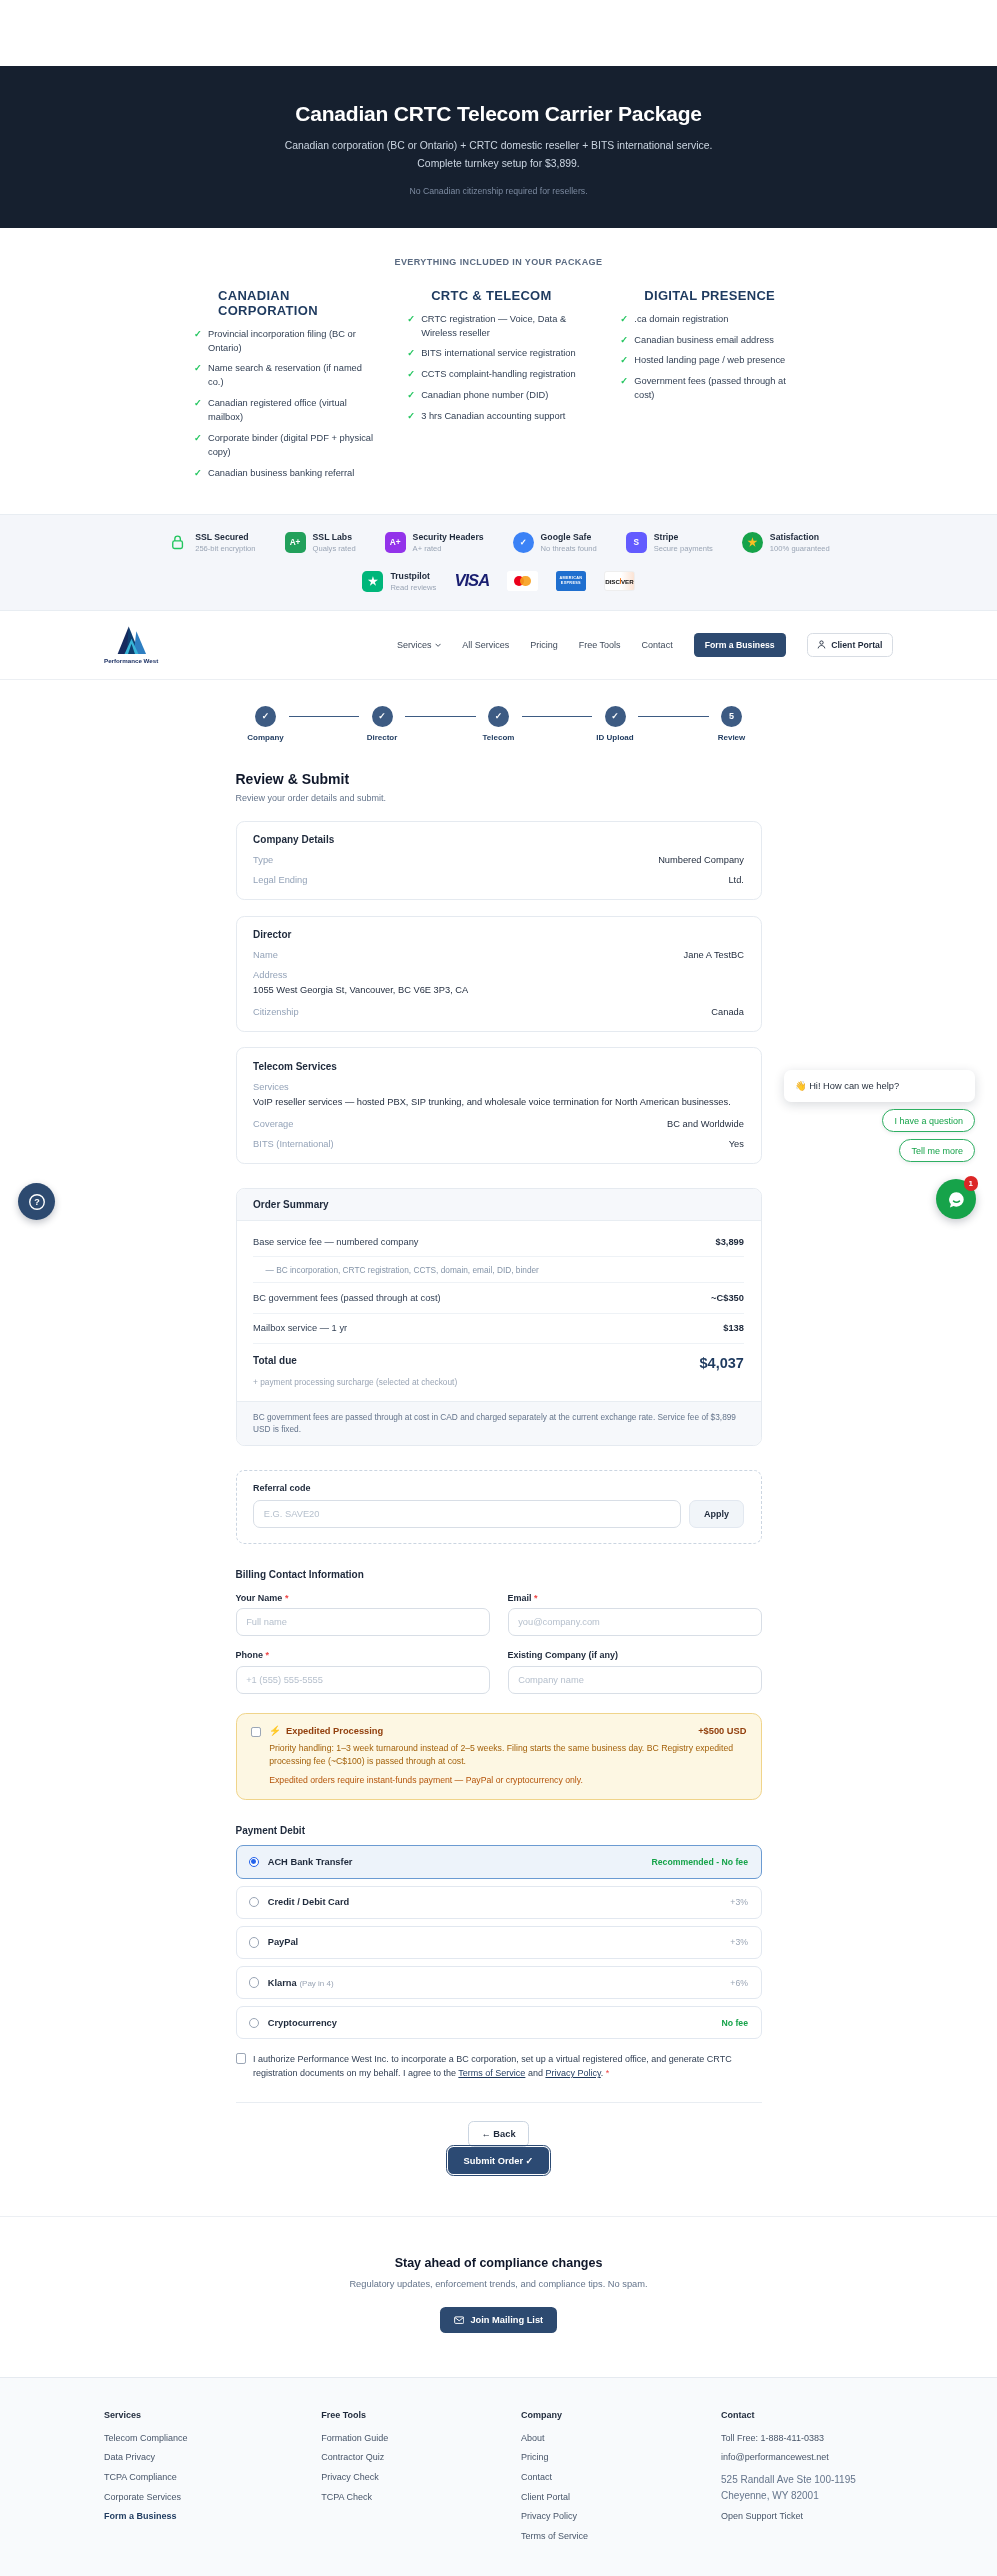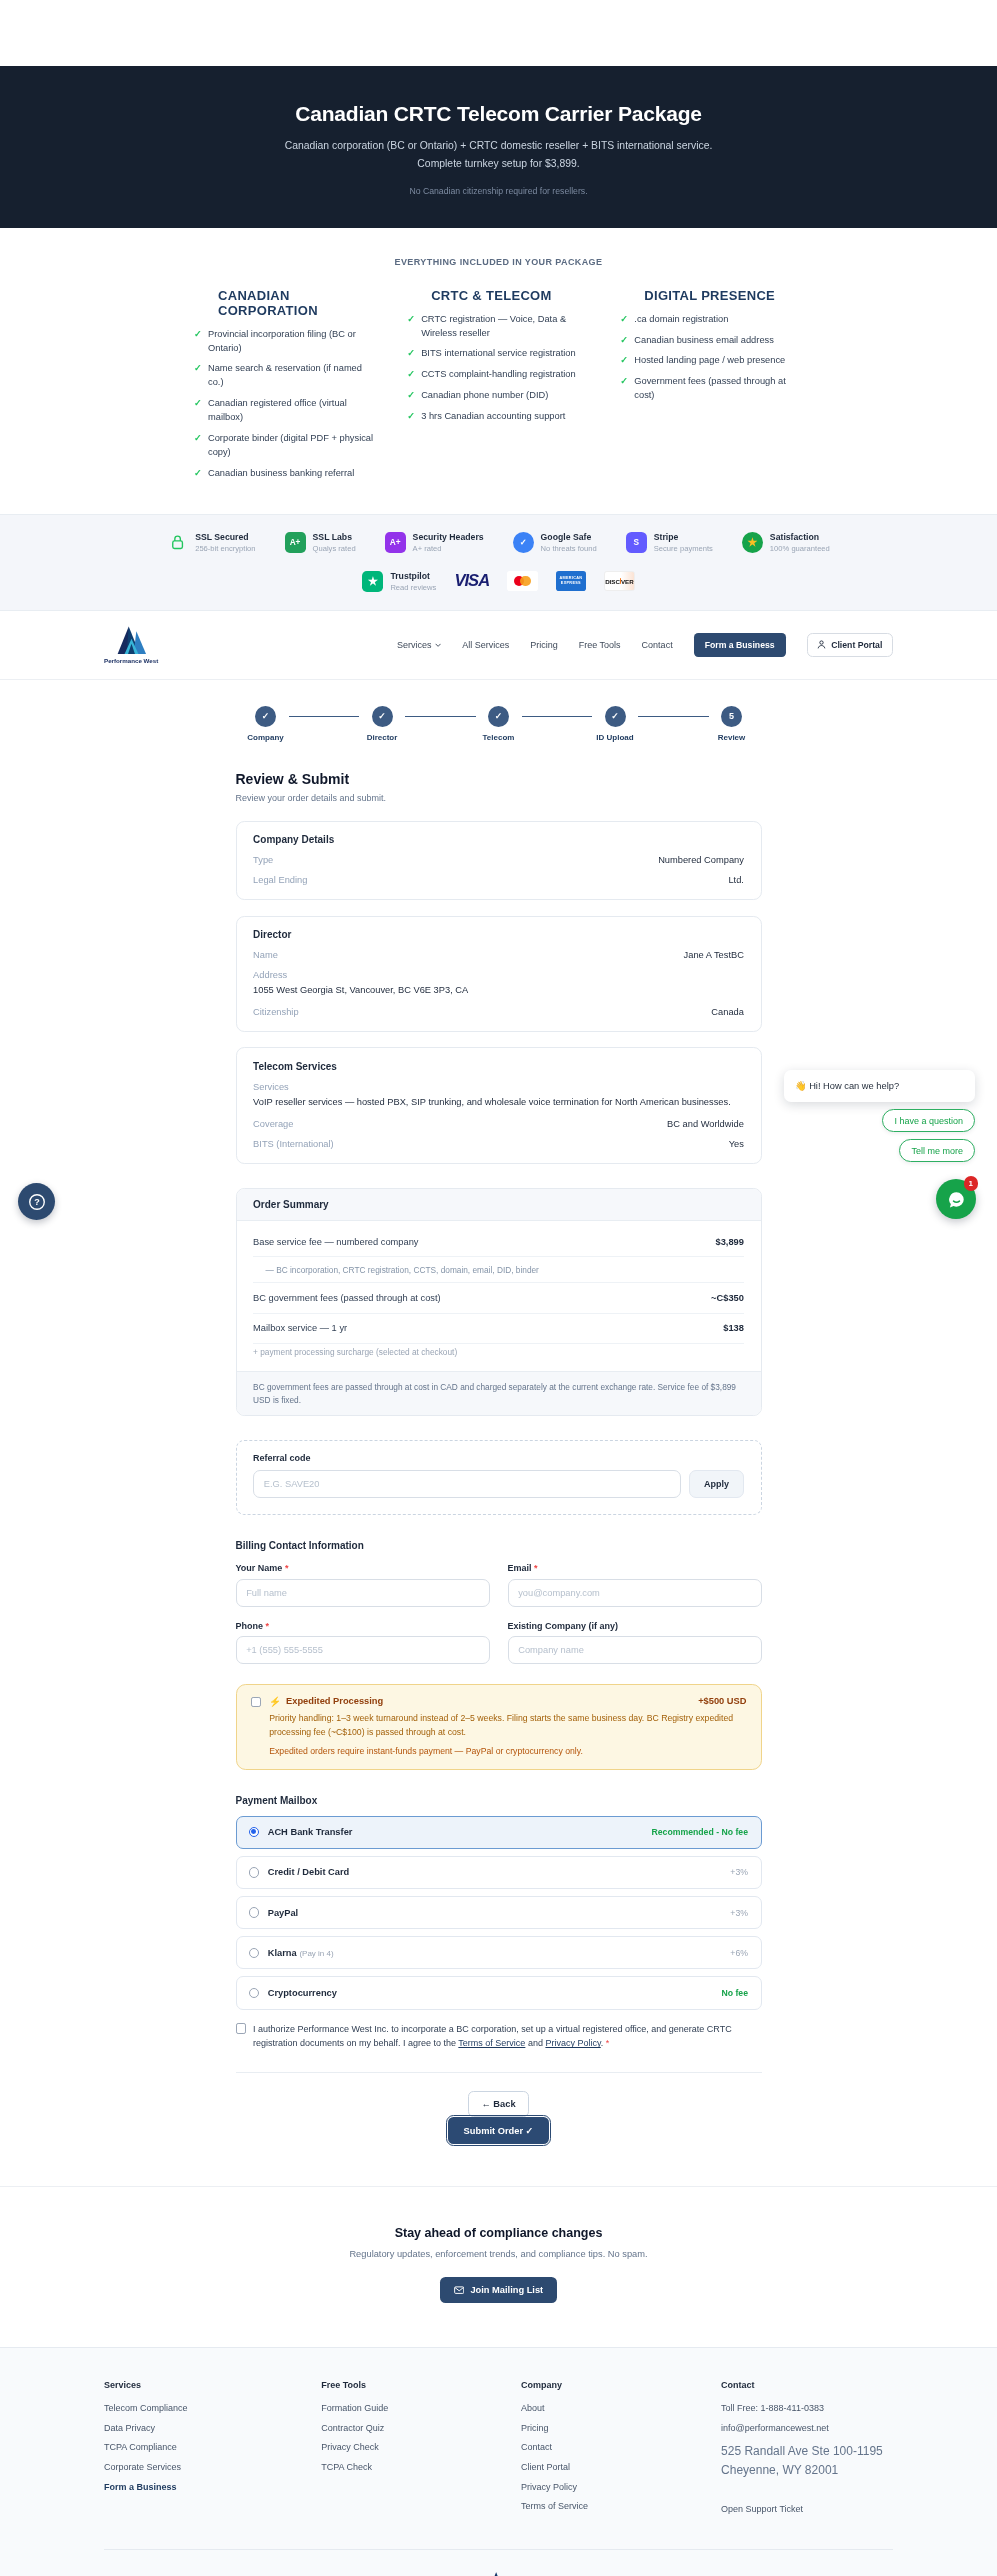--- a/index.html
+++ b/index.html
@@ -140,21 +140,21 @@
   .nl-h { font-size:12.5px; font-weight:700; color:#0f172a; }
   .nl-s { font-size:9.3px; color:#64748b; margin:8.3px 0 18px; }
   .btn-mail { background:#2d4a70; color:#fff; border:none; border-radius:5.5px; padding:8.3px 14px; font-size:9.3px; font-weight:600; cursor:pointer; display:inline-flex; align-items:center; gap:6.2px; }
 
   
   footer { background:#f8fafc; border-top:0.7px solid #e5eaf0; padding:32px 0 36px; }
   .f-cols { width:789px; margin:0 auto; display:grid; grid-template-columns:1.1fr 1fr 1fr 1fr; gap:28px; }
   .f-col h4 { font-size:9px; font-weight:700; color:#1e293b; margin-bottom:12.5px; }
   .f-link { font-size:9px; color:#475569; margin-bottom:9.7px; cursor:pointer; }
   .f-link.hl { color:#1e3a5f; font-weight:700; }
-  .f-addr { font-size:12px; color:#64748b; line-height:1.6; margin-bottom:23px; }
+  .f-addr { font-size:10px; color:#64748b; line-height:1.6; margin-bottom:7px; }
   .f-div { width:789px; margin:26px auto 21px; border-top:0.7px solid #e5eaf0; }
   .f-bottom { text-align:center; }
 
   
   .help-fab { position:absolute; left:18px; top:1183px; width:37px; height:37px; border-radius:50%; background:#2d4a70;
               display:flex; align-items:center; justify-content:center; box-shadow:0 2.8px 7px rgba(15,23,42,.25); cursor:pointer; }
   .chat-bubble { position:absolute; top:1070px; right:22px; width:191px; background:#fff; border-radius:7px;
                  box-shadow:0 2.8px 11px rgba(15,23,42,.16); padding:10.4px 11px; font-size:9.3px; color:#1f2937; }
   .chat-q1 { position:absolute; top:1109px; right:22px; }
   .chat-q2 { position:absolute; top:1139px; right:22px; }
@@ -438,20 +438,24 @@
       </div>
       <div class="onote">— BC incorporation, CRTC registration, CCTS, domain, email, DID, binder</div>
       <div class="orow">
         <span>BC government fees (passed through at cost)</span>
         <span class="amt">~C$350</span>
       </div>
       <div class="orow">
         <span>Mailbox service — 1 yr</span>
         <span class="amt">$138</span>
       </div>
+      <div class="ototal">
+        <span class="tl">Total due</span>
+        <span class="tv">$4,037</span>
+      </div>
       <div class="osur">+ payment processing surcharge (selected at checkout)</div>
     </div>
     <div class="osum-foot">BC government fees are passed through at cost in CAD and charged separately at the current exchange rate. Service fee of $3,899 USD is fixed.</div>
   </div>
 
   <div class="referral">
     <label>Referral code</label>
     <div class="ref-row">
       <input class="txt" type="text" placeholder="E.G. SAVE20" style="">
       <button class="btn-apply">Apply</button>
@@ -484,21 +488,21 @@
       <div class="ex-top">
         <span class="bolt">⚡</span>
         <span class="ex-title">Expedited Processing</span>
         <span class="ex-price">+$500 USD</span>
       </div>
       <p class="ex-p">Priority handling: 1–3 week turnaround instead of 2–5 weeks. Filing starts the same business day. BC Registry expedited processing fee (~C$100) is passed through at cost.</p>
       <p class="ex-p2">Expedited orders require instant-funds payment — PayPal or cryptocurrency only.</p>
     </div>
   </div>
 
-  <h3 class="sec-h" style="margin-bottom:9.7px;">Payment Mailbox</h3>
+  <h3 class="sec-h" style="margin-bottom:9.7px;">Payment Debit</h3>
   <div class="pay-list">
     <div class="pay sel">
       <span class="radio on"></span>
       <span class="pay-lab">ACH Bank Transfer</span>
       <span class="pay-fee fee-green">Recommended - No fee</span>
     </div>
     <div class="pay">
       <span class="radio"></span>
       <span class="pay-lab">Credit / Debit Card</span>
       <span class="pay-fee fee-gray">+3%</span>

